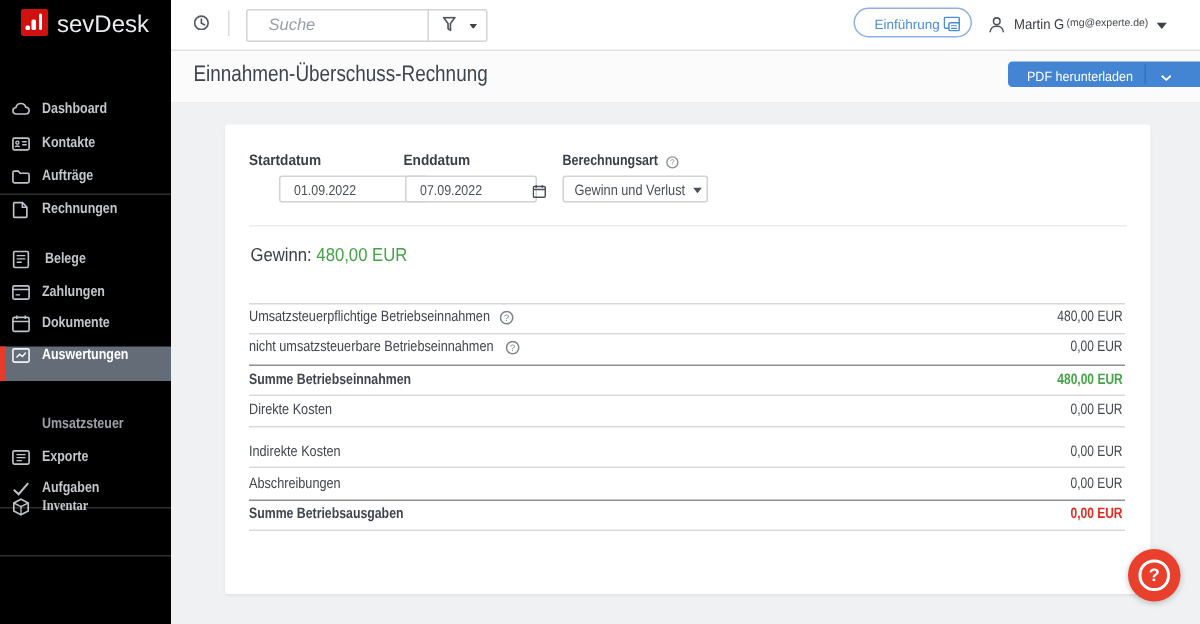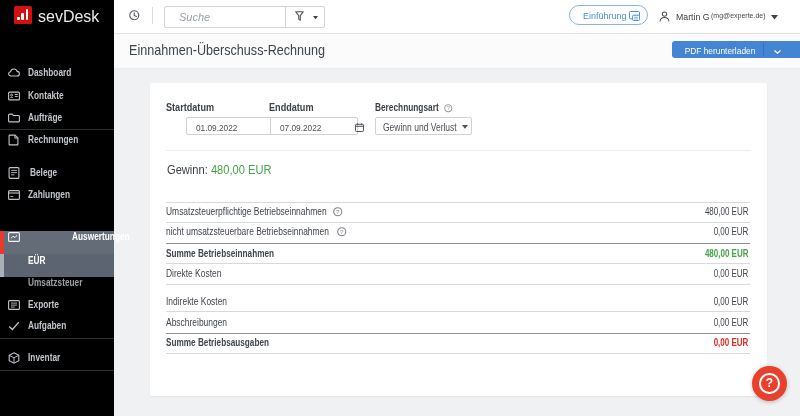--- a/index.html
+++ b/index.html
@@ -83,53 +83,59 @@
   <div class="menu-row" style="top:156.5px;">
       <span class="mi" id="ic-zahl">
         <svg width="12" height="12" viewBox="0 0 12 12">
           <rect x="0.6" y="1.6" width="10.8" height="8.8" rx="1" fill="none" stroke="#bfc4cb" stroke-width="1.1"></rect>
           <path d="M0.6 4 H11.4" stroke="#bfc4cb" stroke-width="1.1"></path>
           <path d="M2.4 7.6 h3" stroke="#bfc4cb" stroke-width="0.9"></path>
         </svg>
       </span>
       <span class="mt">Zahlungen</span>
     </div>
-  <div class="menu-row active" style="top:199px;height:22.5px;gap:44px;">
+  <div class="menu-row" style="top:178px;">
+      <span class="mi" id="ic-doku">
+        <svg width="12" height="12" viewBox="0 0 12 12">
+          <rect x="0.6" y="1.6" width="10.8" height="9.3" rx="1" fill="none" stroke="#bfc4cb" stroke-width="1.1"></rect>
+          <path d="M0.6 4.4 H11.4 M3.2 0.4 V2.6 M8.8 0.4 V2.6" stroke="#bfc4cb" stroke-width="1" fill="none"></path>
+        </svg>
+      </span>
+      <span class="mt">Dokumente</span>
+    </div>
+  <div class="menu-row active" style="top:199px;height:22.5px;">
       <span class="mi" id="ic-ausw">
         <svg width="12" height="12" viewBox="0 0 12 12">
           <rect x="0.6" y="1.6" width="10.8" height="8.8" rx="1" fill="none" stroke="#f2f3f5" stroke-width="1.1"></rect>
           <path d="M3 7.4 L5 5.2 L7 6.6 L9.2 4" fill="none" stroke="#f2f3f5" stroke-width="1"></path>
         </svg>
       </span>
       <span class="mt" style="color:#fff;">Auswertungen</span>
     </div>
-  <div class="menu-row active2" style="top:221.5px;height:23.5px;">
-      <span class="mt" style="margin-left:24px;margin-top:1.5px;color:#fff;">EÜR</span>
-    </div>
   <div class="menu-row" style="top:267px;">
       <span class="mi" id="ic-expo">
         <svg width="12" height="12" viewBox="0 0 12 12">
           <rect x="0.6" y="1.6" width="10.8" height="8.8" rx="1" fill="none" stroke="#bfc4cb" stroke-width="1.1"></rect>
           <path d="M3 4.1 h6 M3 6.1 h6 M3 8.1 h3.6" stroke="#bfc4cb" stroke-width="0.9" fill="none"></path>
         </svg>
       </span>
       <span class="mt">Exporte</span>
     </div>
   <div class="menu-row" style="top:245px;height:23px;">
       <span class="mt" style="margin-left:28px;color:#99a0a9;">Umsatzsteuer</span>
     </div>
   <div class="menu-row" style="top:288px;">
       <span class="mi" id="ic-aufg">
         <svg width="12" height="12" viewBox="0 0 12 12">
           <path d="M1.2 6.5 L4.4 9.5 L10.8 2.1" fill="none" stroke="#bfc4cb" stroke-width="1.3"></path>
         </svg>
       </span>
       <span class="mt">Aufgaben</span>
     </div>
-  <div class="menu-row" style="top:320px;">
+  <div class="menu-row" style="top:300px;font-family:Liberation Serif, serif;">
       <span class="mi" id="ic-inve">
         <svg width="12" height="12" viewBox="0 0 12 12">
           <path d="M6 0.8 L10.8 3.3 V8.7 L6 11.2 L1.2 8.7 V3.3 Z" fill="none" stroke="#bfc4cb" stroke-width="1.1"></path>
           <path d="M1.4 3.4 L6 5.8 L10.6 3.4 M6 5.8 V11" fill="none" stroke="#bfc4cb" stroke-width="0.9"></path>
         </svg>
       </span>
       <span class="mt">Inventar</span>
     </div>
   <div class="abs sep" style="top:338px;"></div>
   <div class="abs sep" style="top:370px;"></div>

